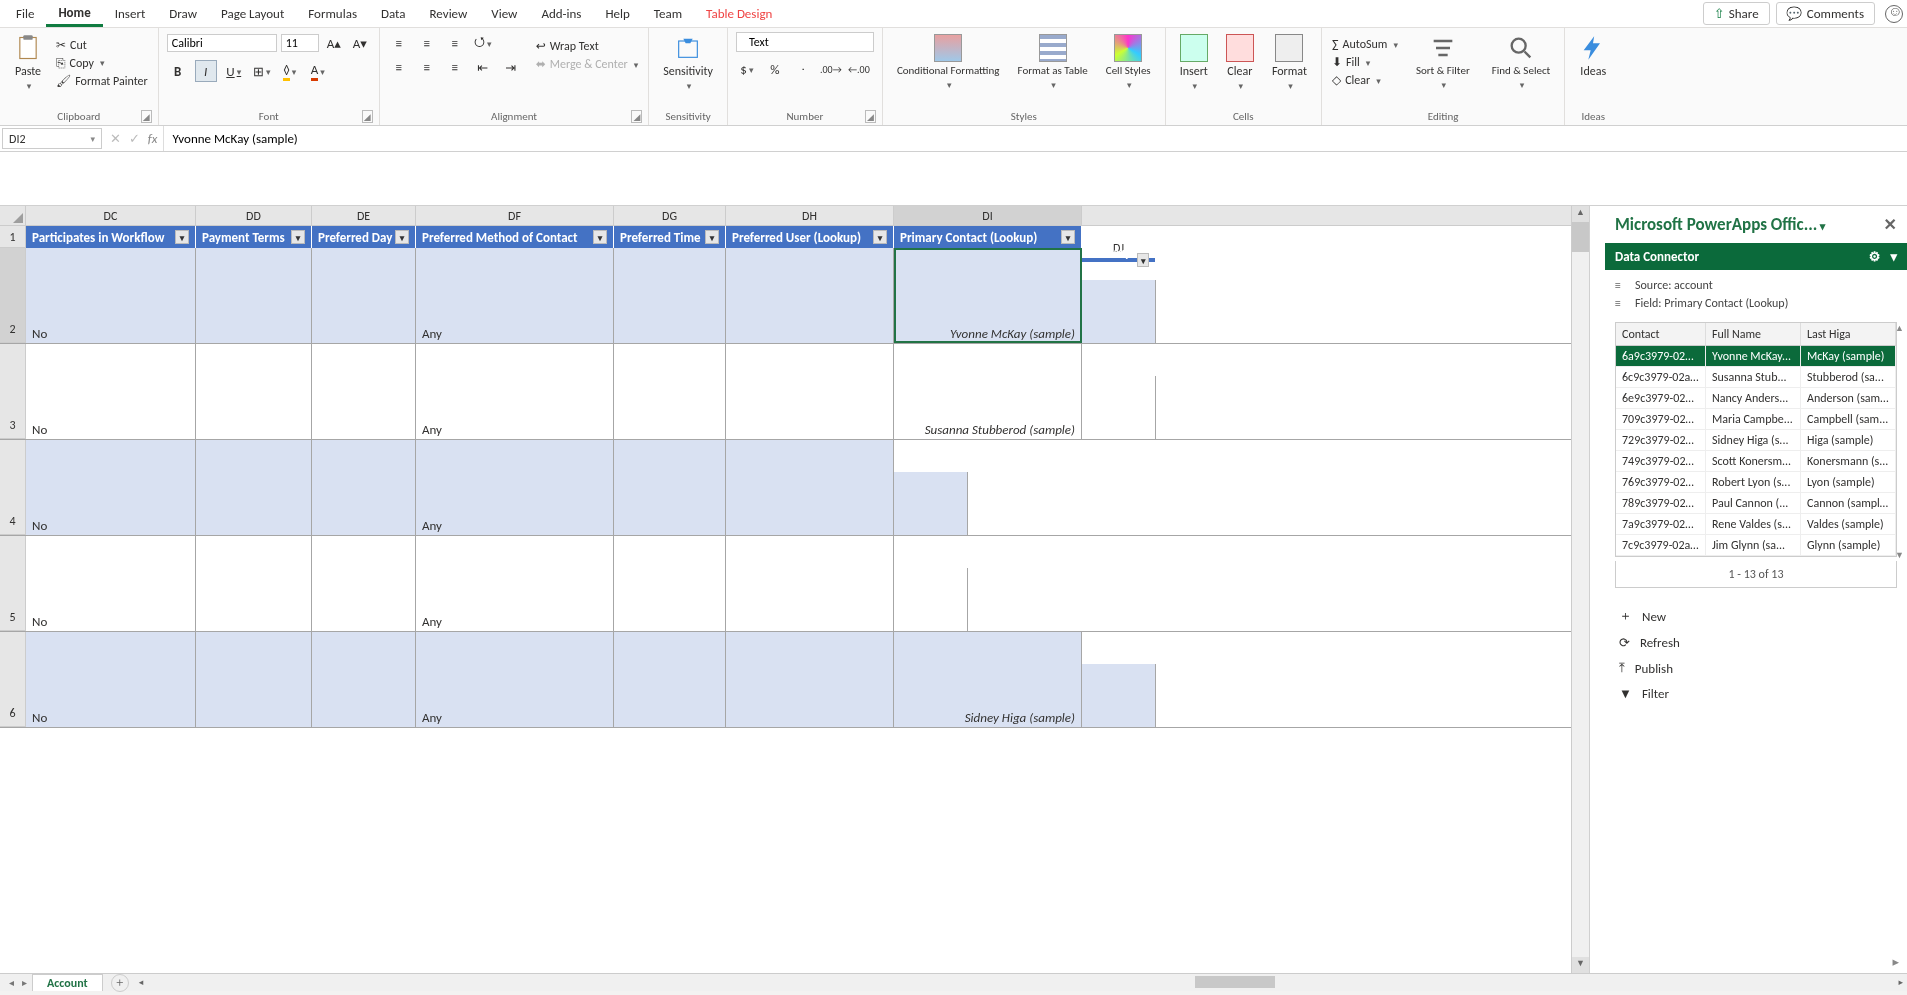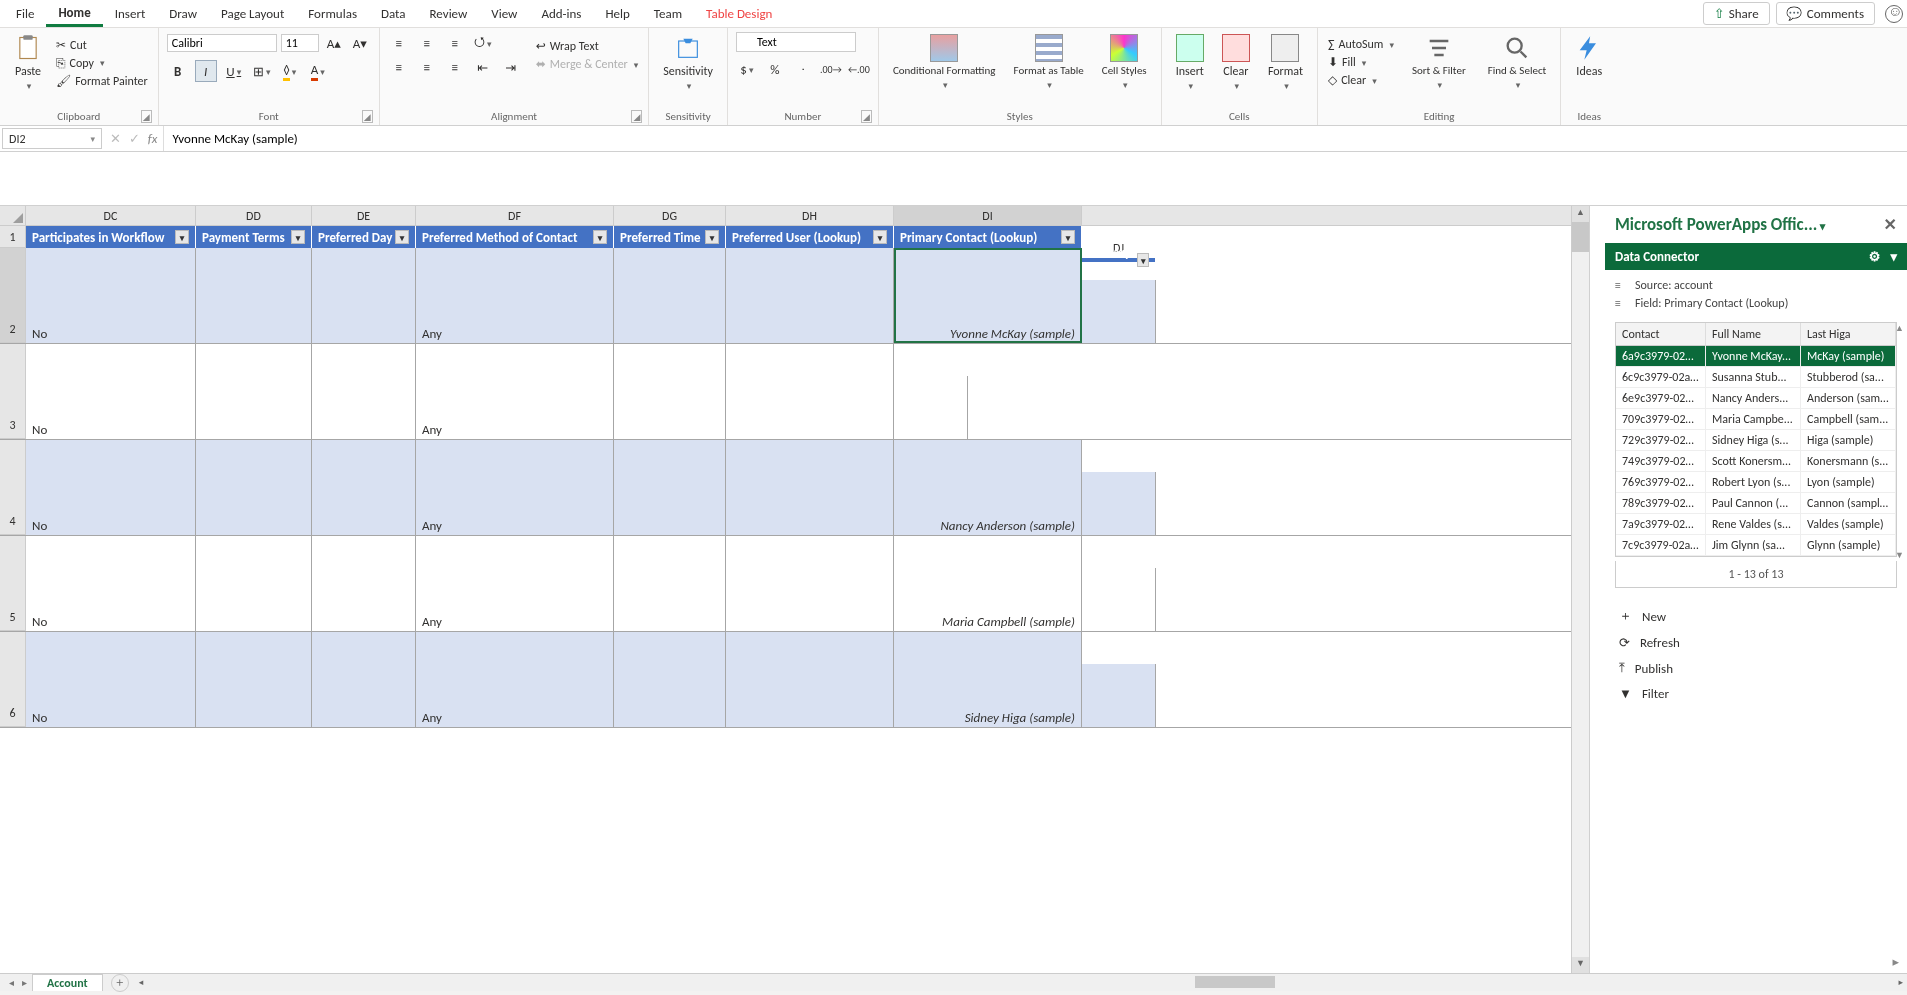--- a/index.html
+++ b/index.html
@@ -30,21 +30,21 @@
 .fontbox select, .fontbox input { border: 1px solid #ccc; font-size: 12px; padding: 1px 4px; background: #fff; }
 .fontname { width: 110px; }
 .fontsize { width: 38px; }
 .iconbtn { width: 22px; height: 22px; display: flex; align-items: center; justify-content: center; cursor: pointer; font-size: 13px; }
 .iconbtn.bold { font-weight: 700; }
 .iconbtn.italic { font-style: italic; }
 .iconbtn.underline { text-decoration: underline; }
 .underline-red { border-bottom: 3px solid #d83b01; padding-bottom:1px; }
 .underline-yellow { border-bottom: 3px solid #ffc000; padding-bottom:1px; }
 .disabled { color: #b0b0b0; }
-.numfmt { width: 120px; border:1px solid #ccc; padding:2px 20px; background:#fff; font-size:12px; }
+.numfmt { width: 138px; border:1px solid #ccc; padding:2px 12px; background:#fff; font-size:12px; }
 
 
 .fbar { height: 26px; background: #fff; border-bottom: 1px solid #d0d0d0; display: flex; align-items: stretch; }
 .namebox { width: 100px; border: 1px solid #ccc; margin: 2px; padding: 2px 6px; background: #fff; font-size: 12px; display:flex; align-items:center; justify-content:space-between; }
 .namebox::after{content:"▾"; font-size:9px; color:#888;}
 .fbtns { display: flex; align-items: center; padding: 0 6px; gap: 8px; color: #888; }
 .fbtns span { cursor: pointer; }
 .fxinput { flex: 1; border: none; border-left: 1px solid #ddd; padding: 0 8px; font-size: 13px; }
 .fxarea { height: 54px; background:#fff; border-bottom:1px solid #d0d0d0; }
 
@@ -415,42 +415,41 @@
           <div class="cell w-dj"></div>
         </div>
         <div class="datarow">
           <div class="rowhdr">3</div>
           <div class="cell w-dc">No</div>
           <div class="cell w-dd"></div>
           <div class="cell w-de"></div>
           <div class="cell w-df">Any</div>
           <div class="cell w-dg"></div>
           <div class="cell w-dh"></div>
+          <div class="cell w-di lookup">Susanna Stubberod (sample)</div>
           <div class="cell w-dj"></div>
         </div>
         <div class="datarow">
           <div class="rowhdr">4</div>
           <div class="cell w-dc">No</div>
           <div class="cell w-dd"></div>
           <div class="cell w-de"></div>
           <div class="cell w-df">Any</div>
           <div class="cell w-dg"></div>
           <div class="cell w-dh"></div>
-          <div class="cell w-di lookup">Nancy Anderson (sample)</div>
           <div class="cell w-dj"></div>
         </div>
         <div class="datarow">
           <div class="rowhdr">5</div>
           <div class="cell w-dc">No</div>
           <div class="cell w-dd"></div>
           <div class="cell w-de"></div>
           <div class="cell w-df">Any</div>
           <div class="cell w-dg"></div>
           <div class="cell w-dh"></div>
-          <div class="cell w-di lookup">Maria Campbell (sample)</div>
           <div class="cell w-dj"></div>
         </div>
         <div class="datarow">
           <div class="rowhdr">6</div>
           <div class="cell w-dc">No</div>
           <div class="cell w-dd"></div>
           <div class="cell w-de"></div>
           <div class="cell w-df">Any</div>
           <div class="cell w-dg"></div>
           <div class="cell w-dh"></div>

